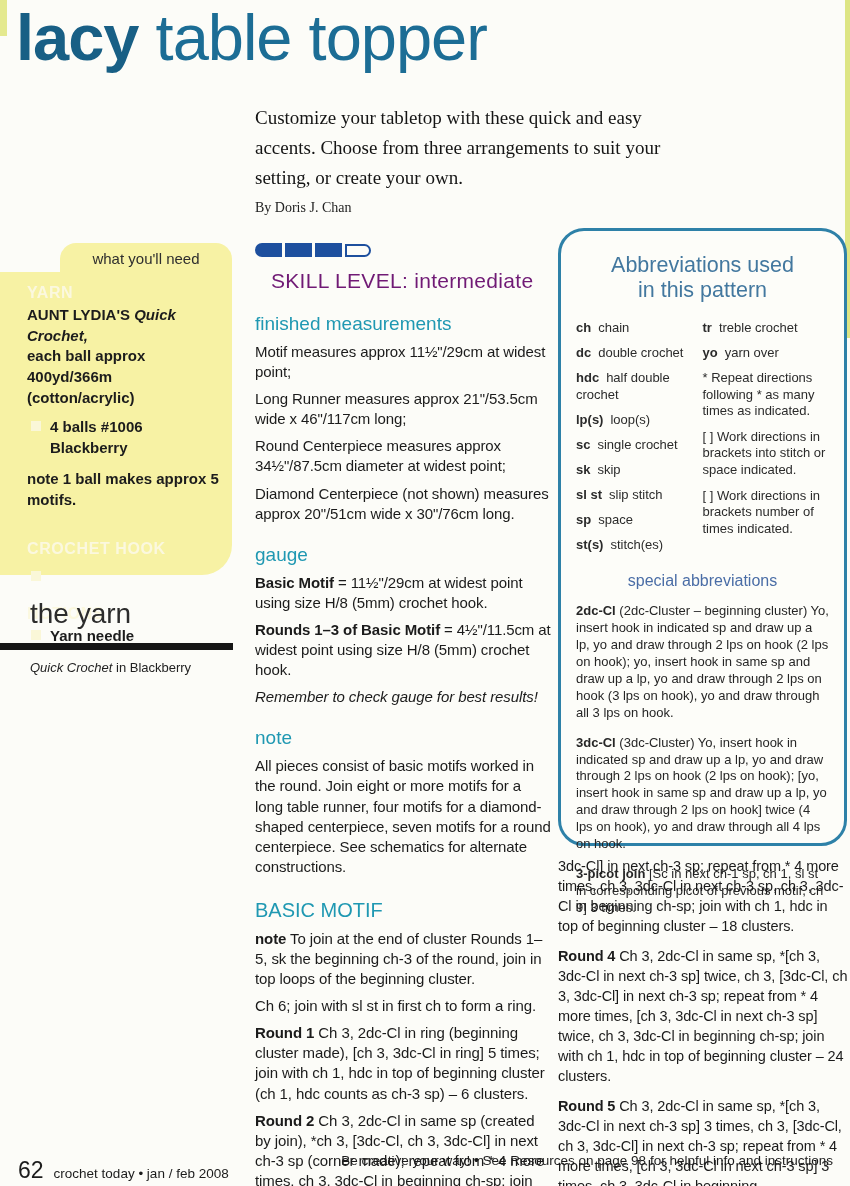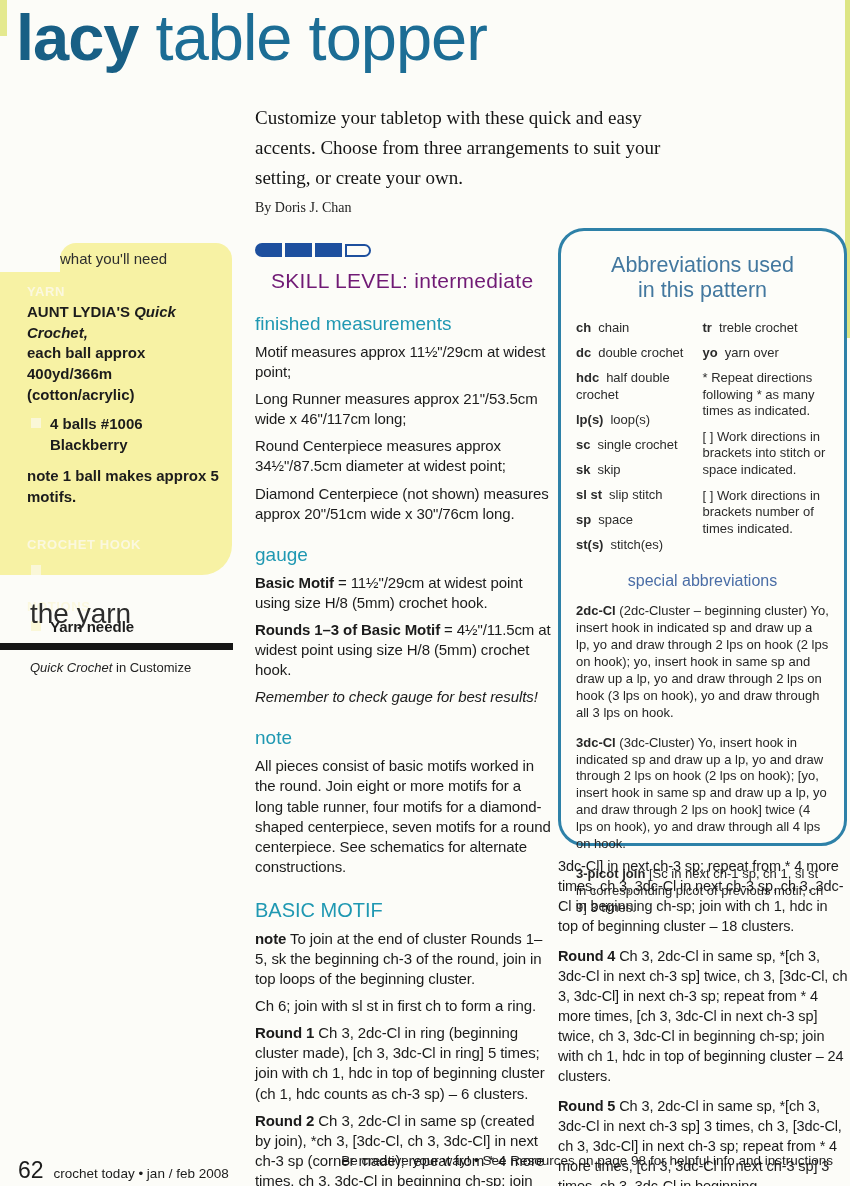--- a/index.html
+++ b/index.html
@@ -18,26 +18,26 @@
   .title .tb { font-weight:700; color:#185f85; }
 
   
   .intro { position:absolute; left:255px; top:103px; width:438px;
            font-family:"Liberation Serif", serif; font-size:19px; line-height:1.58; color:#141414; }
   .byline { position:absolute; left:255px; top:200px; font-family:"Liberation Serif", serif;
             font-size:14px; color:#222; }
 
   
   .side-tab { position:absolute; left:60px; top:243px; width:172px; height:30px;
-              background:#f7f2a4; border-radius:16px 16px 0 0; text-align:left;
+              background:#f7f2a4; border-radius:16px 16px 0 0; text-align:center;
               line-height:31px; font-size:15px; color:#2e2e2e; }
   .side-box { position:absolute; left:0; top:272px; width:232px; height:303px;
               background:#f7f2a4; border-radius:0 0 30px 0; box-sizing:border-box;
               padding:6px 12px 0 27px; }
-  .side-label { color:#fbf8df; font-weight:700; font-size:13px; letter-spacing:.6px; margin:6px 0 3px; }
+  .side-label { color:#fbf8df; font-weight:700; font-size:16px; letter-spacing:.6px; margin:6px 0 3px; }
   .side-text { font-weight:700; font-size:15px; line-height:1.38; color:#1c1c1c; }
   .side-row { display:flex; margin:9px 0 0 0; }
   .side-bullet { width:10px; height:10px; background:#faf7d8; margin:4px 9px 0 4px; flex:none; }
   .side-note { font-size:15px; line-height:1.35; margin-top:10px; }
   .side-note b { font-weight:700; }
   .it { font-style:italic; }
 
   
   .yarn-head { position:absolute; left:30px; top:598px; font-size:28px; color:#2c2c2c; }
   .yarn-rule { position:absolute; left:0; top:643px; width:233px; height:7px; background:#161616; }
@@ -108,21 +108,21 @@
     </div>
     <div class="side-label" style="margin-top:24px;">NOTIONS</div>
     <div class="side-row" style="margin-top:2px;">
       <span class="side-bullet"></span>
       <span class="side-text">Yarn needle</span>
     </div>
   </div>
 
   <div class="yarn-head">the yarn</div>
   <div class="yarn-rule"></div>
-  <div class="yarn-cap"><span class="it">Quick Crochet</span><span> in Customize</span></div>
+  <div class="yarn-cap"><span class="it">Quick Crochet</span><span> in Blackberry</span></div>
 
   <div class="mid">
     <div class="meter">
       <div class="seg first"></div>
       <div class="seg"></div>
       <div class="seg"></div>
       <div class="seg empty"></div>
     </div>
     <div class="skill">SKILL LEVEL: intermediate</div>
 

